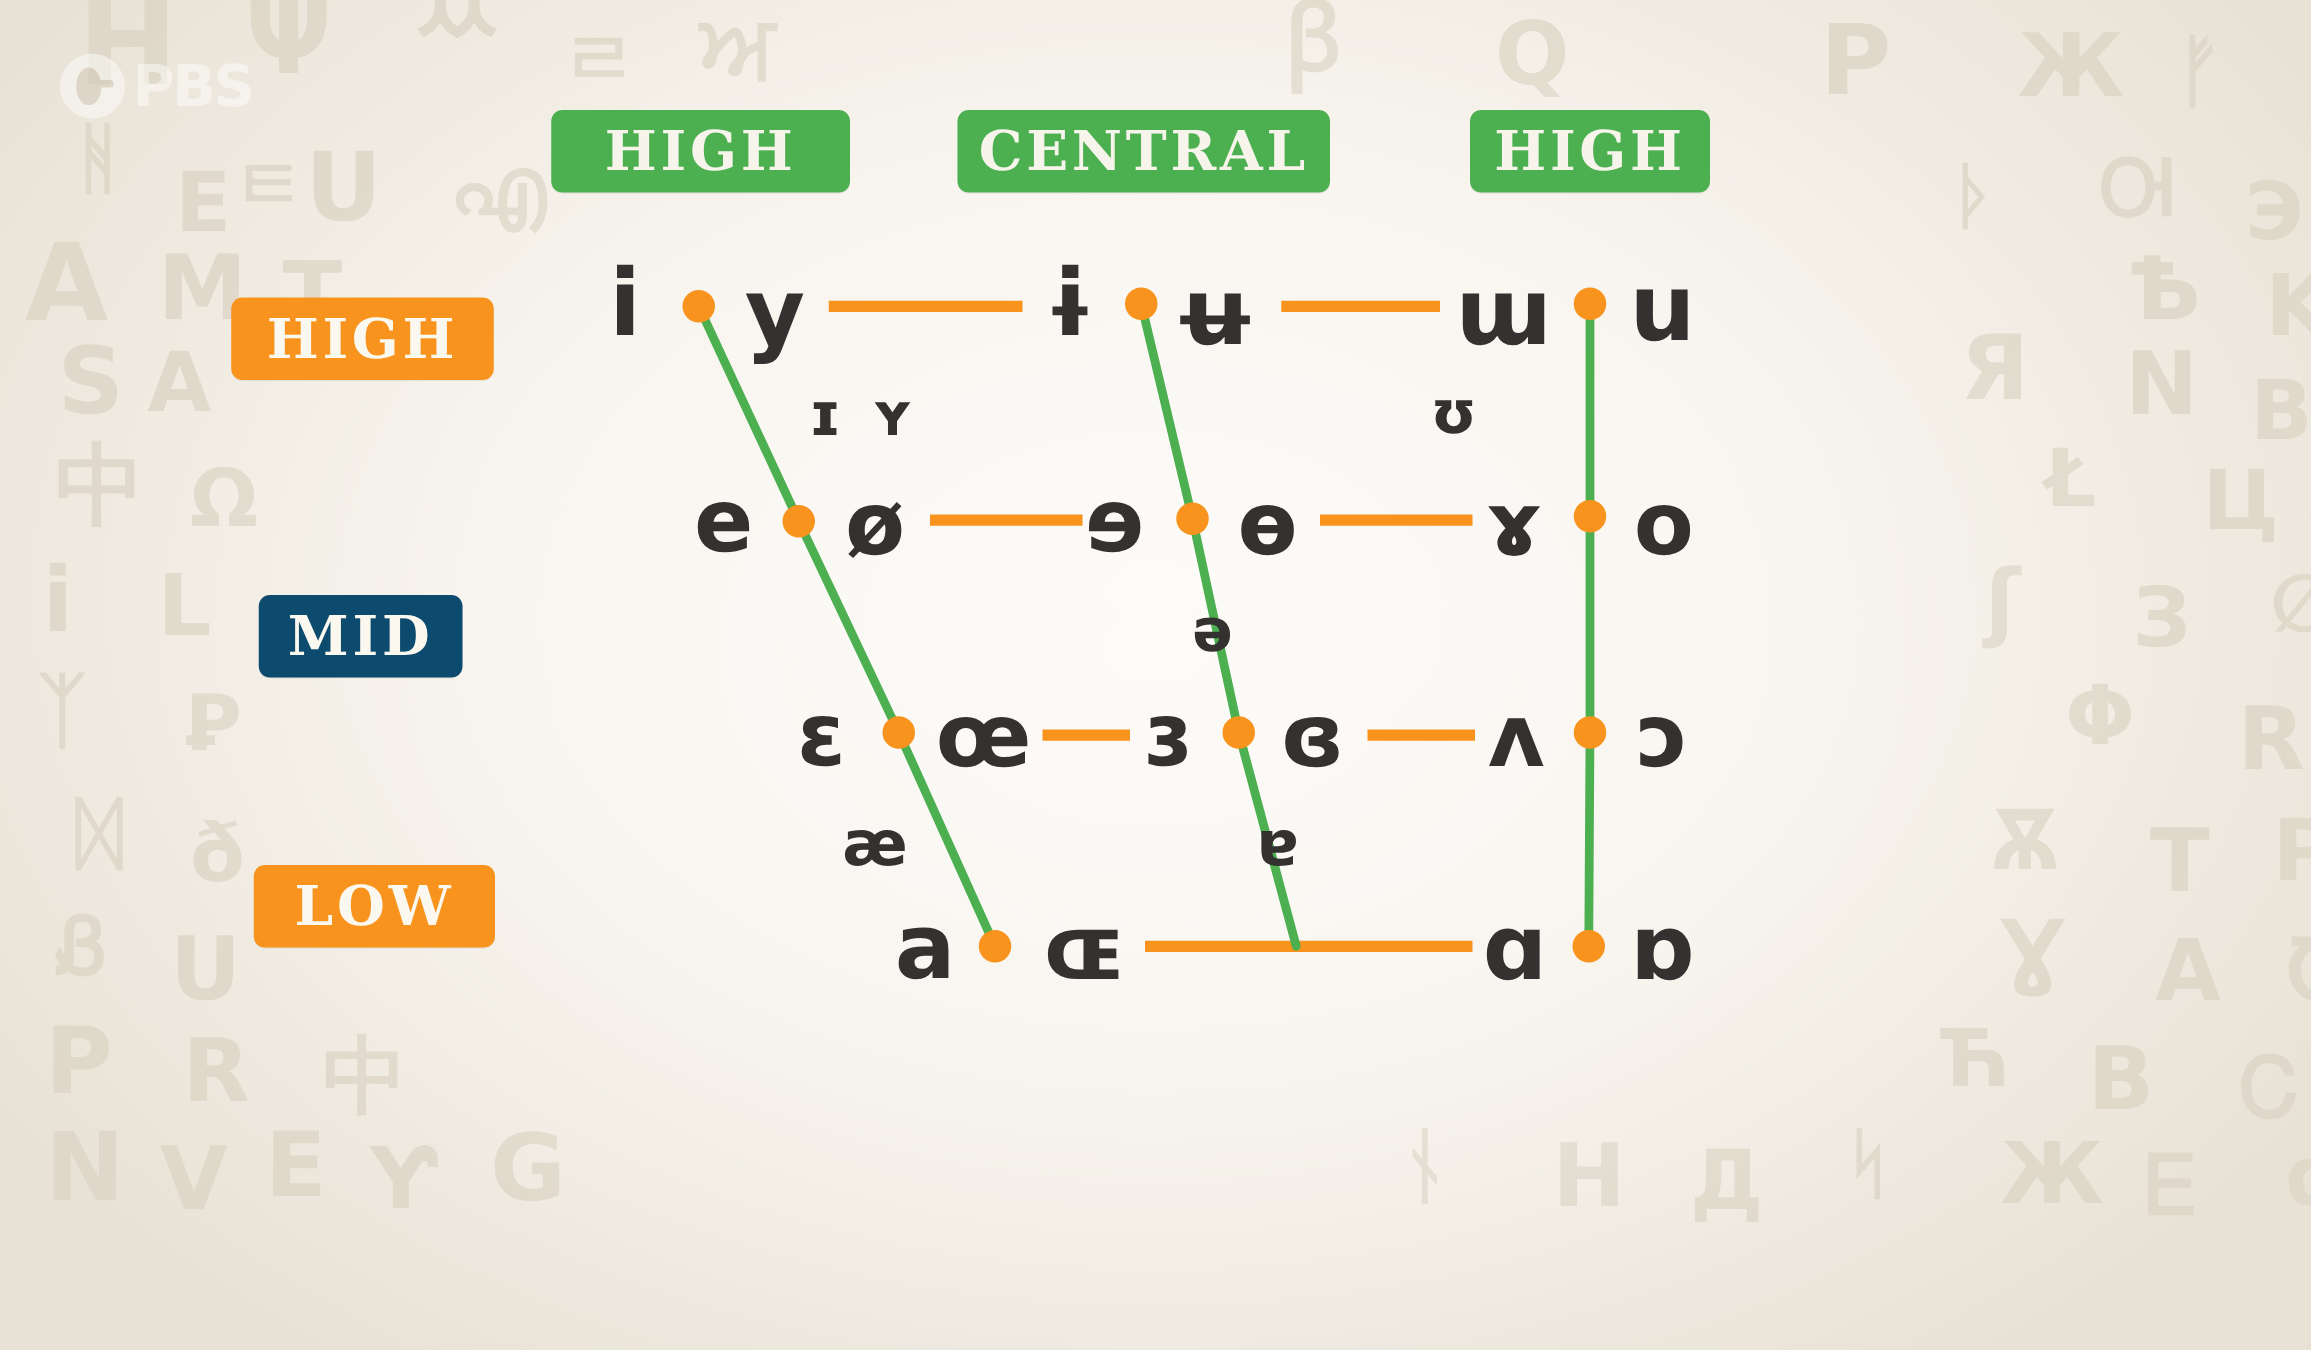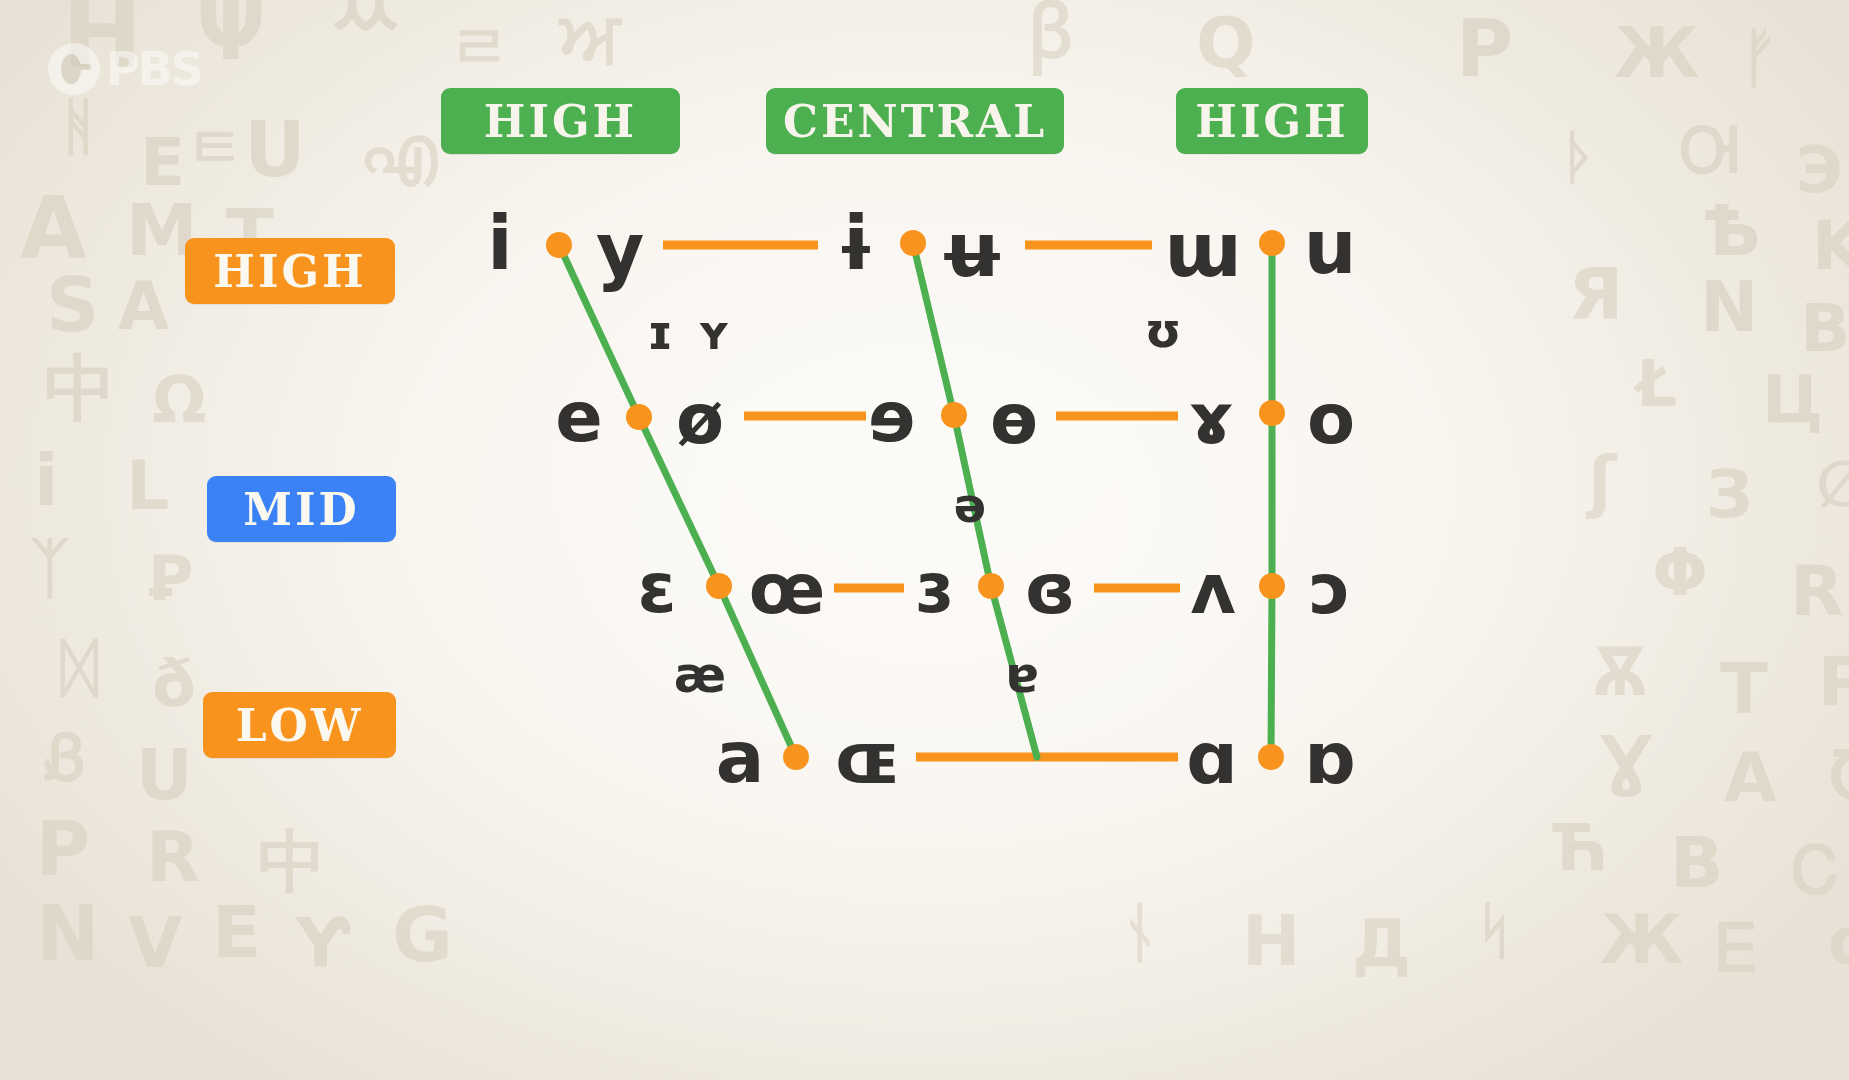--- a/index.html
+++ b/index.html
@@ -201,21 +201,21 @@
         <polyline points="1272,243 1272,413 1272,586 1271,757" fill="none" stroke="#4caf50" stroke-width="7" stroke-linecap="round" stroke-linejoin="round"></polyline>
       </g>
   </svg>
   <div id="col-headers">
       <div class="col-header" style="left: 441px; width: 239px; top: 88px; background: rgb(76, 175, 80);">HIGH</div>
       <div class="col-header" style="left: 766px; width: 298px; top: 88px; background: rgb(76, 175, 80);">CENTRAL</div>
       <div class="col-header" style="left: 1176px; width: 192px; top: 88px; background: rgb(76, 175, 80);">HIGH</div>
     </div>
   <div id="row-headers">
       <div class="row-header" style="left: 185px; width: 210px; top: 238px; background: rgb(248, 148, 29);">HIGH</div>
-      <div class="row-header" style="left: 207px; width: 189px; top: 476px; background: #3b82f6;">MID</div>
+      <div class="row-header" style="left: 207px; width: 163px; top: 476px; background: #0c4a6e;">MID</div>
       <div class="row-header" style="left: 203px; width: 193px; top: 692px; background: rgb(248, 148, 29);">LOW</div>
     </div>
   <div id="dots">
       <div class="dot" style="left: 559px; top: 245px; width: 26px; height: 26px; background: rgb(248, 148, 29);"></div>
       <div class="dot" style="left: 913px; top: 243px; width: 26px; height: 26px; background: rgb(248, 148, 29);"></div>
       <div class="dot" style="left: 1272px; top: 243px; width: 26px; height: 26px; background: rgb(248, 148, 29);"></div>
       <div class="dot" style="left: 639px; top: 417px; width: 26px; height: 26px; background: rgb(248, 148, 29);"></div>
       <div class="dot" style="left: 954px; top: 415px; width: 26px; height: 26px; background: rgb(248, 148, 29);"></div>
       <div class="dot" style="left: 1272px; top: 413px; width: 26px; height: 26px; background: rgb(248, 148, 29);"></div>
       <div class="dot" style="left: 719px; top: 586px; width: 26px; height: 26px; background: rgb(248, 148, 29);"></div>

